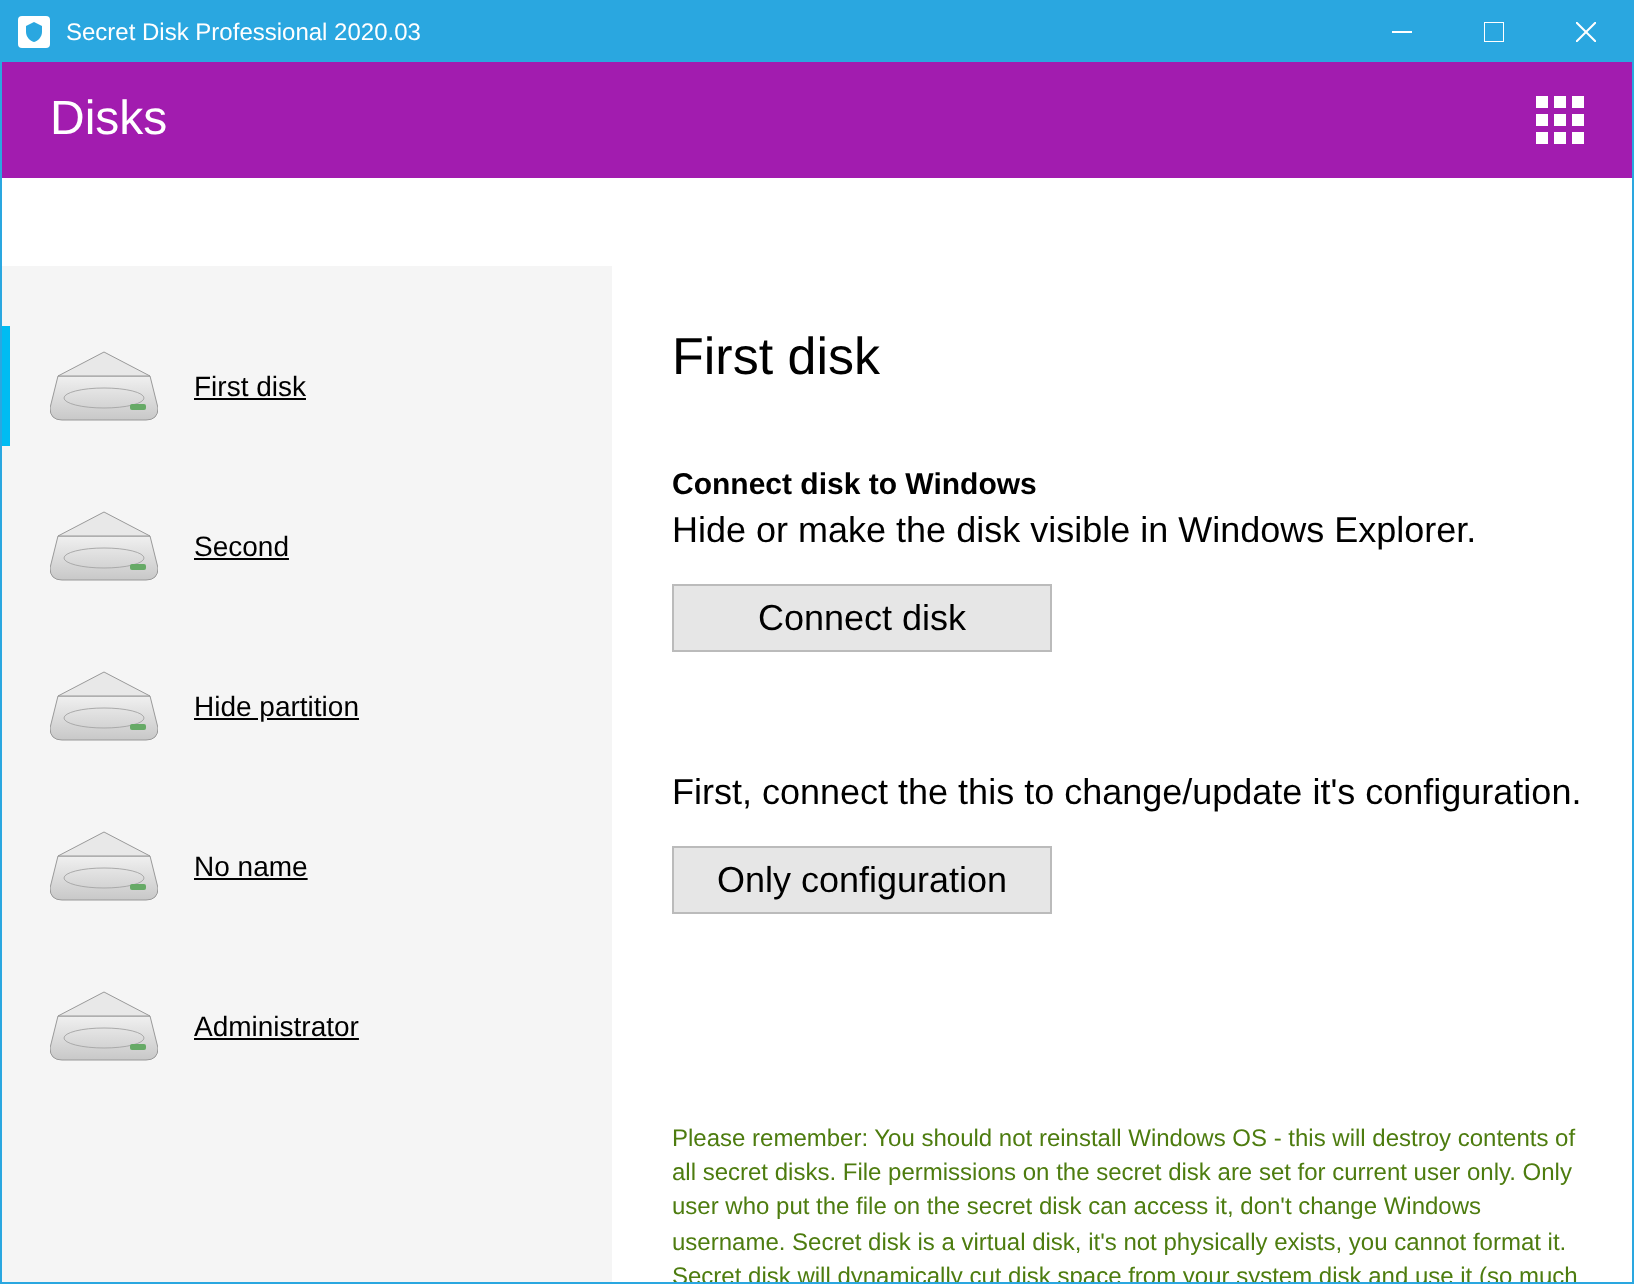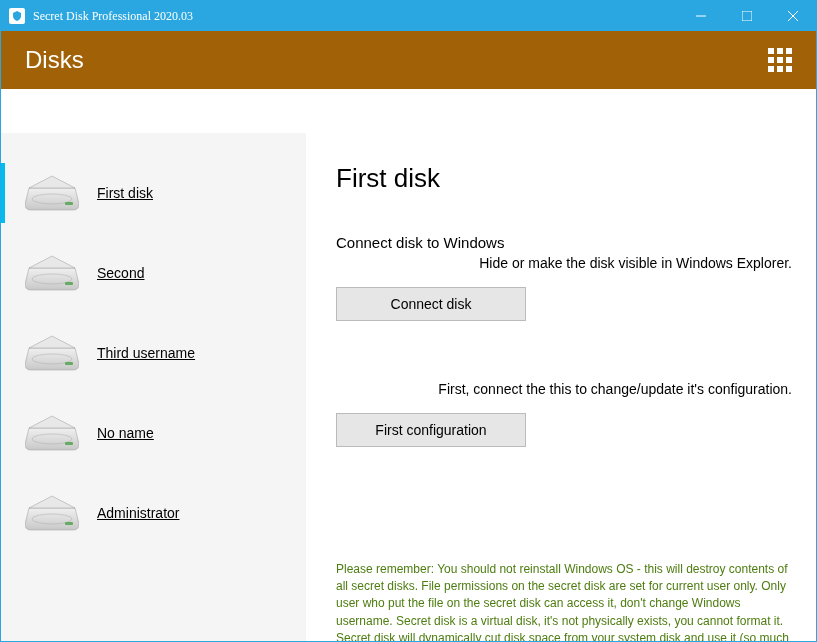--- a/index.html
+++ b/index.html
@@ -1,38 +1,38 @@
 <!DOCTYPE html>
 <html><head>
 <meta charset="utf-8">
 <style>
 * { margin: 0; padding: 0; box-sizing: border-box; }
 body { font-family: "Segoe UI", Tahoma, sans-serif; background: #fff; width: 817px; height: 642px; overflow: hidden; border: 1px solid #2aa7e0; }
 .titlebar { height: 30px; background: #2aa7e0; display: flex; align-items: center; color: #fff; font-size: 12px; }
 .titlebar .app-icon { width: 16px; height: 16px; margin: 0 8px; background: #fff; border-radius: 2px; display: flex; align-items: center; justify-content: center; }
 .titlebar .app-icon svg { width: 10px; height: 10px; fill: #2aa7e0; }
-.titlebar-title { flex: 1; font-family: Liberation Serif, serif; }
+.titlebar-title { flex: 1; }
 .win-btn { width: 46px; height: 30px; display: flex; align-items: center; justify-content: center; cursor: pointer; }
 .win-btn svg { width: 10px; height: 10px; stroke: #fff; fill: none; stroke-width: 1; }
-.header { height: 58px; background: #a16207; display: flex; align-items: center; padding: 0 24px; justify-content: space-between; }
+.header { height: 58px; background: #a21caf; display: flex; align-items: center; padding: 0 24px; justify-content: space-between; }
 .header-title { color: #fff; font-size: 24px; font-weight: 400; }
 .grid-icon { display: grid; grid-template-columns: repeat(3, 6px); grid-template-rows: repeat(3, 6px); gap: 3px; cursor: pointer; }
 .grid-icon span { background: #fff; width: 6px; height: 6px; }
 .content { display: flex; height: calc(100% - 88px); margin-top: 44px; }
 .sidebar { width: 305px; background: #f5f5f5; padding-top: 30px; position: relative; }
 .disk-item { display: flex; align-items: center; height: 60px; padding-left: 24px; cursor: pointer; margin-bottom: 20px; position: relative; }
 .disk-item.selected::before { content: ""; position: absolute; left: 0; top: 0; bottom: 0; width: 4px; background: #00bcf2; }
 .disk-icon { width: 54px; height: 38px; margin-right: 18px; }
 .disk-label { text-decoration: underline; font-size: 14px; color: #000; }
 .common-prefs { position: absolute; bottom: 30px; left: 24px; font-weight: bold; text-decoration: underline; font-size: 10px; cursor: pointer; }
 .main { flex: 1; padding: 30px 24px 20px 30px; position: relative; }
 .main h1 { font-size: 26px; font-weight: 400; margin-bottom: 40px; }
-.section-title { font-weight: normal; font-size: 15px; margin-bottom: 4px; }
-.section-desc { font-size: 14px; margin-bottom: 16px; text-align: right; }
-.btn { width: 190px; height: 34px; background: #e6e6e6; border: 1px solid #bbb; font-size: 14px; cursor: pointer; }
+.section-title { font-weight: bold; font-size: 15px; margin-bottom: 4px; }
+.section-desc { font-size: 18px; margin-bottom: 16px; }
+.btn { width: 190px; height: 34px; background: #e6e6e6; border: 1px solid #bbb; font-size: 18px; cursor: pointer; }
 .section { margin-bottom: 60px; }
 .footer-note { position: absolute; bottom: 20px; left: 30px; right: 24px; font-size: 12px; color: #4d7c0f; line-height: 1.45; }
 </style>
 </head>
 <body>
 
 <div class="titlebar">
   <div class="app-icon">
     <svg viewBox="0 0 10 10">
         <path d="M5 0 L9 2 V5 C9 7.5 7 9.5 5 10 C3 9.5 1 7.5 1 5 V2 Z"></path>
@@ -111,21 +111,21 @@
                 <linearGradient id="g" x1="0" y1="0" x2="0" y2="1">
                   <stop offset="0" stop-color="#f0f0f0"></stop>
                   <stop offset="1" stop-color="#c8c8c8"></stop>
                 </linearGradient>
               </defs>
   <path d="M4 14 L50 14 L54 30 Q54 36 48 36 L6 36 Q0 36 0 30 Z" fill="url(#g)" stroke="#999" stroke-width="0.5"></path>
   <path d="M4 14 L27 2 L50 14 Z" fill="#e8e8e8" stroke="#999" stroke-width="0.5"></path>
   <ellipse cx="27" cy="25" rx="20" ry="5" fill="none" stroke="#aaa" stroke-width="0.5"></ellipse>
   <rect x="40" y="28" width="8" height="3" rx="1" fill="#6a6"></rect>
 </svg></div>
-          <span class="disk-label">Third username</span>
+          <span class="disk-label">Hide partition</span>
         </div>
         <div class="disk-item">
           <div class="disk-icon"><svg viewBox="0 0 54 38" xmlns="http://www.w3.org/2000/svg">
   <defs>
                 <linearGradient id="g" x1="0" y1="0" x2="0" y2="1">
                   <stop offset="0" stop-color="#f0f0f0"></stop>
                   <stop offset="1" stop-color="#c8c8c8"></stop>
                 </linearGradient>
               </defs>
   <path d="M4 14 L50 14 L54 30 Q54 36 48 36 L6 36 Q0 36 0 30 Z" fill="url(#g)" stroke="#999" stroke-width="0.5"></path>
@@ -155,17 +155,17 @@
   </div>
   <div class="main">
     <h1>First disk</h1>
     <div class="section">
       <div class="section-title">Connect disk to Windows</div>
       <div class="section-desc">Hide or make the disk visible in Windows Explorer.</div>
       <button class="btn">Connect disk</button>
     </div>
     <div class="section">
       <div class="section-desc">First, connect the this to change/update it's configuration.</div>
-      <button class="btn">First configuration</button>
+      <button class="btn">Only configuration</button>
     </div>
     <div class="footer-note">Please remember: You should not reinstall Windows OS - this will destroy contents of all secret disks. File permissions on the secret disk are set for current user only. Only user who put the file on the secret disk can access it, don't change Windows username. Secret disk is a virtual disk, it's not physically exists, you cannot format it. Secret disk will dynamically cut disk space from your system disk and use it (so much as needed).</div>
   </div>
 </div>
 
 </body></html>

